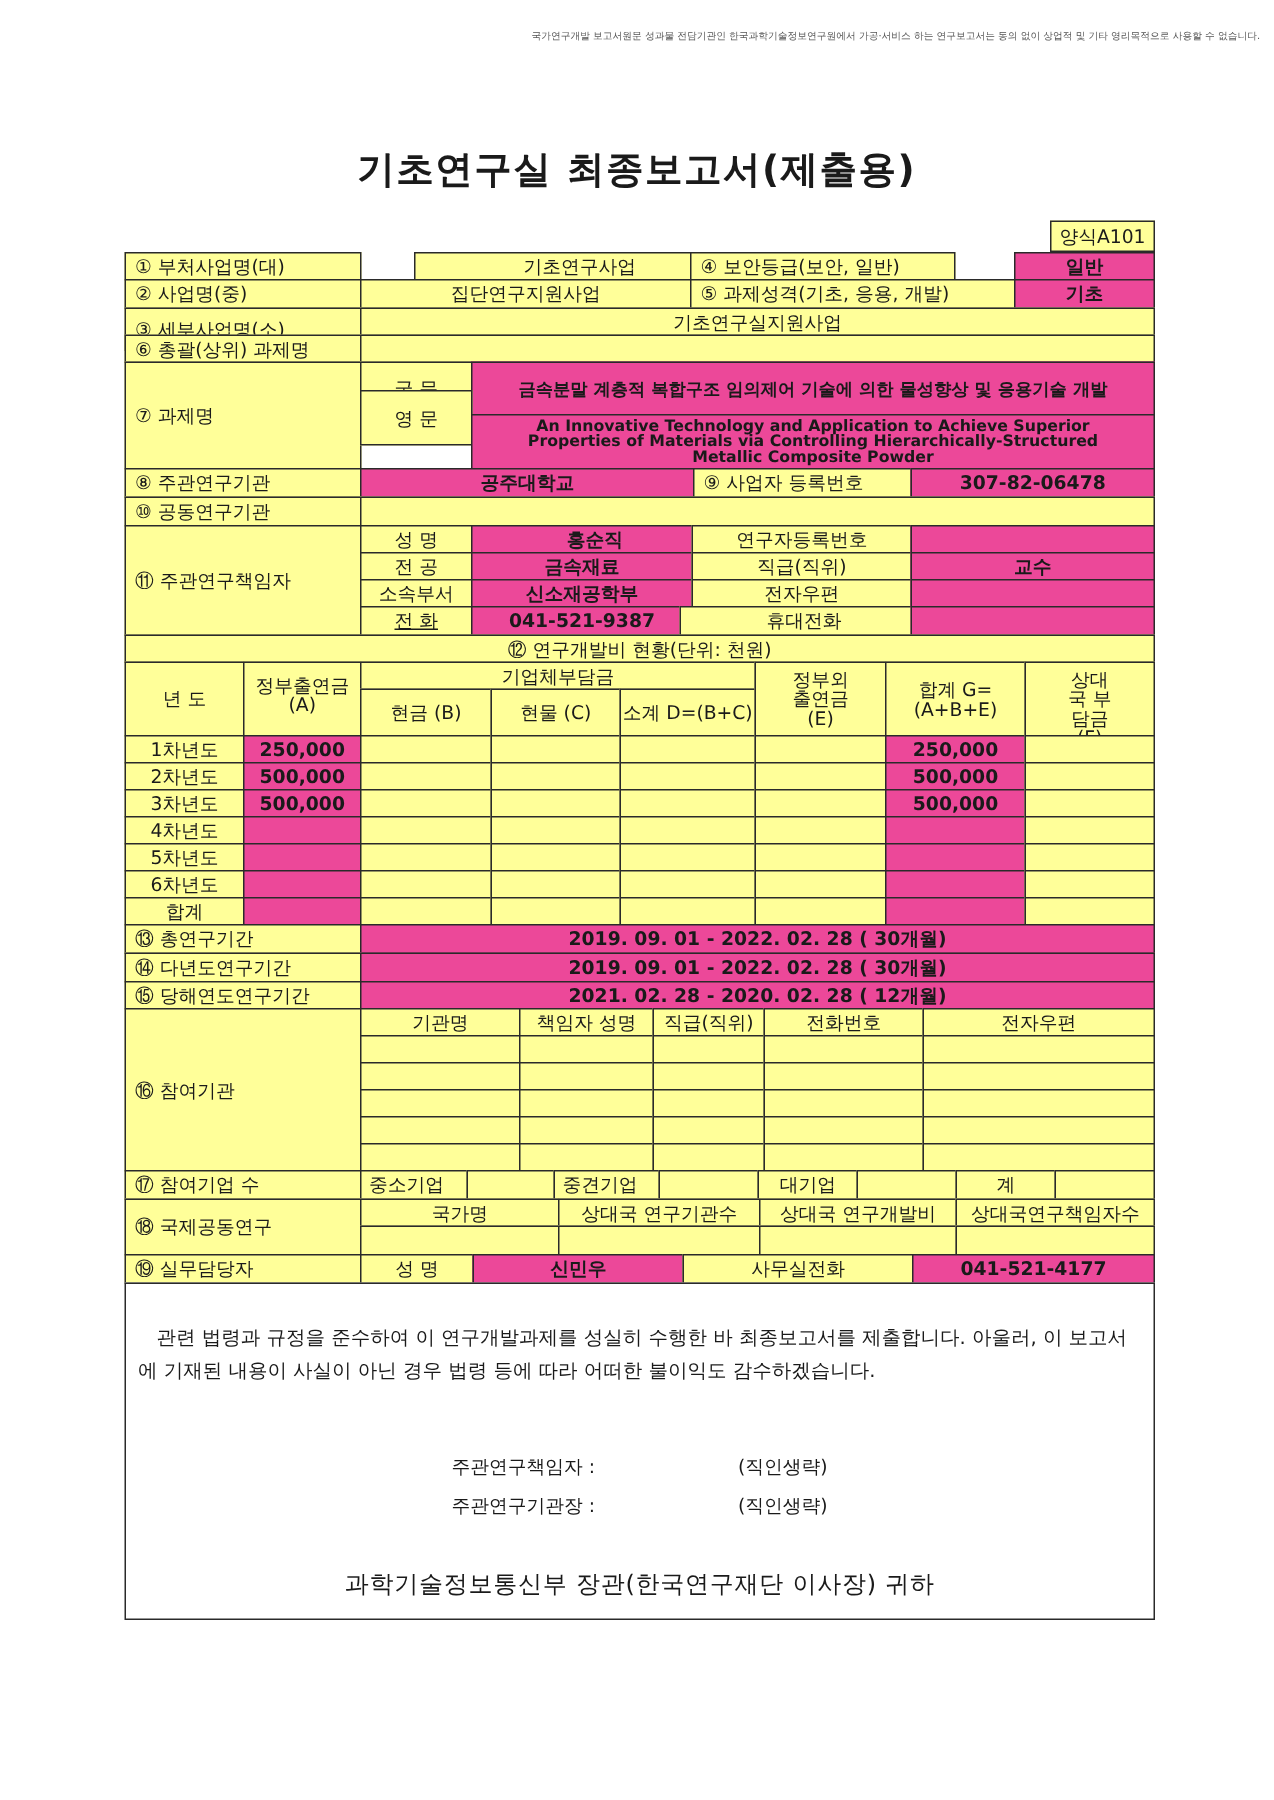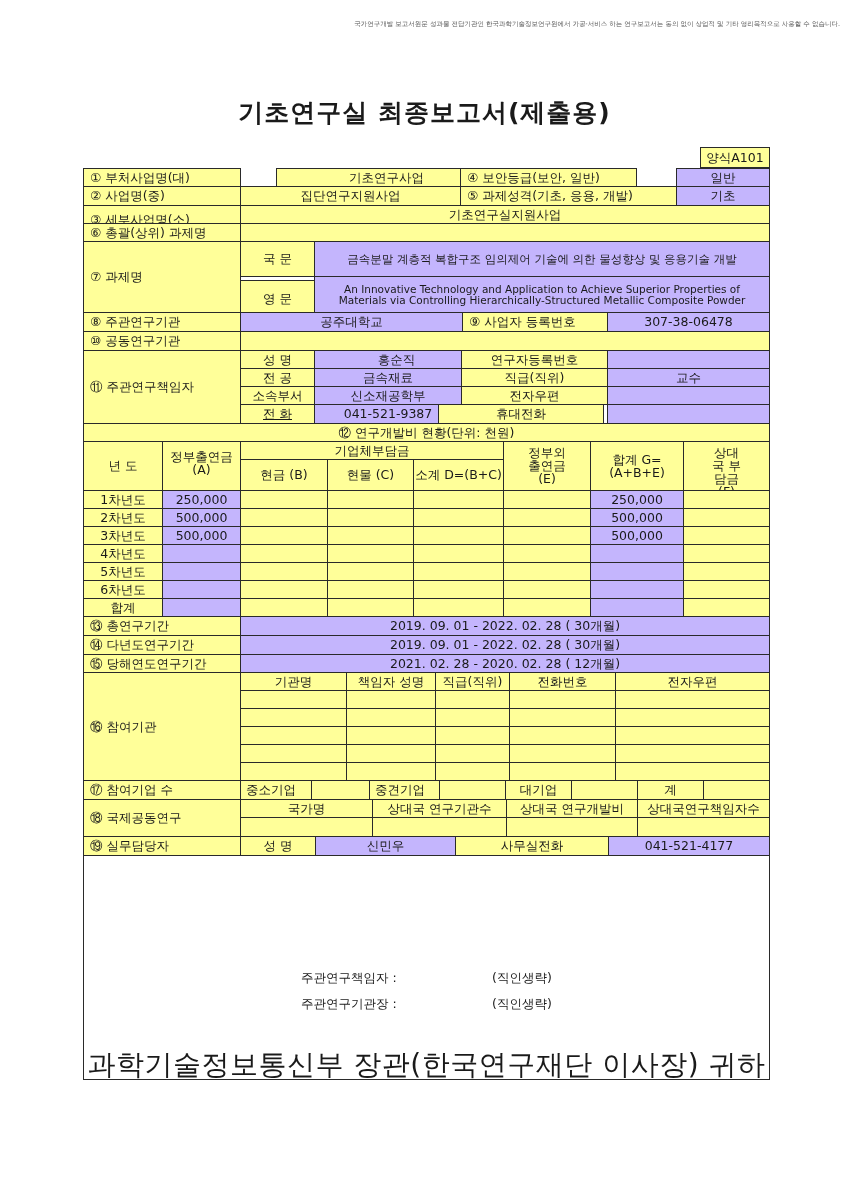--- a/index.html
+++ b/index.html
@@ -3,28 +3,28 @@
 <meta charset="utf-8">
 <style>
   html, body { margin: 0; padding: 0; background: #ffffff; }
   body { width: 849px; height: 1200px; position: relative; overflow: hidden;
          font-family: "DejaVu Sans", "Liberation Sans", sans-serif; color: #1a1a1a; }
   .notice { position: absolute; top: 20px; left: 280px; width: 560px; font-size: 6.5px; color: #555; text-align: right; white-space: nowrap; }
   .title { position: absolute; top: 96px; left: 0; width: 849px; text-align: center; font-size: 25px; font-weight: bold; letter-spacing: 1px; }
   .c { position: absolute; box-sizing: border-box; border: 1px solid #2a2a2a; display: flex; align-items: center; justify-content: center;
        font-size: 12.5px; line-height: 1.05; text-align: center; overflow: hidden; white-space: nowrap; }
   .y { background: #ffff99; }
-  .w { background: #c4b5fd; }
+  .w { background: #ec4899; font-weight: bold; }
   .l { justify-content: flex-start; padding-left: 6px; }
   .wrap { white-space: normal; flex-direction: column; }
   .sm { font-size: 11.5px; }
   .box { position: absolute; left: 83px; top: 855px; width: 687px; height: 225px; box-sizing: border-box; border: 1px solid #2a2a2a; background: #fff; }
   .decl { position: absolute; left: 8px; top: 26px; width: 672px; font-size: 13px; line-height: 22px; }
   .sig { position: absolute; font-size: 12.5px; }
-  .addressee { position: absolute; left: 0; width: 100%; top: 190px; text-align: center; font-size: 28px; letter-spacing: 0.5px; }
+  .addressee { position: absolute; left: 0; width: 100%; top: 190px; text-align: center; font-size: 16px; letter-spacing: 0.5px; }
 </style>
 </head>
 <body>
 
 <div class="notice">국가연구개발 보고서원문 성과물 전담기관인 한국과학기술정보연구원에서 가공·서비스 하는 연구보고서는 동의 없이 상업적 및 기타 영리목적으로 사용할 수 없습니다.</div>
 <div class="title">기초연구실 최종보고서(제출용)</div>
 
 <div class="c y" style="left:700px;top:147px;width:70px;height:21px;">양식A101</div>
 
 <div class="c y l" style="left:83px;top:168px;width:158px;height:19px;">① 부처사업명(대)</div>
@@ -39,27 +39,27 @@
 
 <div class="c y l" style="left:83px;top:205px;width:158px;height:29px;">③ 세부사업명(소)</div>
 <div class="c y" style="left:240px;top:205px;width:530px;height:19px;">기초연구실지원사업</div>
 
 <div class="c y l" style="left:83px;top:223px;width:158px;height:19px;">⑥ 총괄(상위) 과제명</div>
 <div class="c y" style="left:240px;top:223px;width:530px;height:19px;"></div>
 
 <div class="c y l" style="left:83px;top:241px;width:158px;height:72px;">⑦ 과제명</div>
 <div class="c y" style="left:240px;top:241px;width:75px;height:36px;">국 문</div>
 <div class="c w wrap sm" style="left:314px;top:241px;width:456px;height:36px;padding:0 18px;">금속분말 계층적 복합구조 임의제어 기술에 의한 물성향상 및 응용기술 개발</div>
-<div class="c y" style="left:240px;top:260px;width:75px;height:37px;margin-top:20px;">영 문</div>
+<div class="c y" style="left:240px;top:260px;width:75px;height:37px;">영 문</div>
 <div class="c w wrap" style="left:314px;top:276px;width:456px;height:37px;padding:0 20px;font-size:10.5px;line-height:1.0;">An Innovative Technology and Application to Achieve Superior Properties of Materials via Controlling Hierarchically-Structured Metallic Composite Powder</div>
 
 <div class="c y l" style="left:83px;top:312px;width:158px;height:20px;">⑧ 주관연구기관</div>
 <div class="c w" style="left:240px;top:312px;width:223px;height:20px;">공주대학교</div>
 <div class="c y l" style="left:462px;top:312px;width:146px;height:20px;">⑨ 사업자 등록번호</div>
-<div class="c w" style="left:607px;top:312px;width:163px;height:20px;">307-38-06478</div>
+<div class="c w" style="left:607px;top:312px;width:163px;height:20px;">307-82-06478</div>
 
 <div class="c y l" style="left:83px;top:331px;width:158px;height:20px;">⑩ 공동연구기관</div>
 <div class="c y" style="left:240px;top:331px;width:530px;height:20px;"></div>
 
 <div class="c y l" style="left:83px;top:350px;width:158px;height:74px;text-align:right;">⑪ 주관연구책임자</div>
 
 <div class="c y" style="left:240px;top:350px;width:75px;height:19px;">성 명</div>
 <div class="c w" style="left:314px;top:350px;width:165px;height:19px;">홍순직</div>
 <div class="c y" style="left:461px;top:350px;width:147px;height:19px;">연구자등록번호</div>
 <div class="c w" style="left:607px;top:350px;width:163px;height:19px;"></div>
@@ -69,21 +69,21 @@
 <div class="c y" style="left:461px;top:368px;width:147px;height:19px;">직급(직위)</div>
 <div class="c w" style="left:607px;top:368px;width:163px;height:19px;">교수</div>
 
 <div class="c y" style="left:240px;top:386px;width:75px;height:19px;">소속부서</div>
 <div class="c w" style="left:314px;top:386px;width:148px;height:19px;">신소재공학부</div>
 <div class="c y" style="left:461px;top:386px;width:147px;height:19px;">전자우편</div>
 <div class="c w" style="left:607px;top:386px;width:163px;height:19px;"></div>
 
 <div class="c y" style="left:240px;top:404px;width:75px;height:20px;text-decoration:underline;">전 화</div>
 <div class="c w" style="left:314px;top:404px;width:148px;height:20px;">041-521-9387</div>
-<div class="c y" style="left:438px;top:404px;width:166px;height:20px;">휴대전화</div>
+<div class="c y" style="left:453px;top:404px;width:166px;height:20px;">휴대전화</div>
 <div class="c w" style="left:607px;top:404px;width:163px;height:20px;"></div>
 
 <div class="c y" style="left:83px;top:423px;width:687px;height:19px;">⑫ 연구개발비 현황(단위: 천원)</div>
 
 <div class="c y" style="left:83px;top:441px;width:80px;height:50px;">년 도</div>
 <div class="c y wrap" style="left:162px;top:441px;width:79px;height:50px;justify-content:flex-start;padding-top:8px;">정부출연금 (A)</div>
 <div class="c y" style="left:240px;top:441px;width:264px;height:19px;">기업체부담금</div>
 <div class="c y wrap" style="left:240px;top:459px;width:88px;height:32px;">현금 (B)</div>
 <div class="c y wrap" style="left:327px;top:459px;width:87px;height:32px;">현물 (C)</div>
 <div class="c y wrap" style="left:413px;top:459px;width:91px;height:32px;">소계 D=(B+C)</div>
@@ -232,18 +232,19 @@
 <div class="c y" style="left:506px;top:817px;width:132px;height:20px;"></div>
 <div class="c y" style="left:637px;top:817px;width:133px;height:20px;"></div>
 
 <div class="c y l" style="left:83px;top:836px;width:158px;height:20px;">⑲ 실무담당자</div>
 <div class="c y" style="left:240px;top:836px;width:76px;height:20px;">성 명</div>
 <div class="c w" style="left:315px;top:836px;width:141px;height:20px;">신민우</div>
 <div class="c y" style="left:455px;top:836px;width:154px;height:20px;">사무실전화</div>
 <div class="c w" style="left:608px;top:836px;width:162px;height:20px;">041-521-4177</div>
 
 <div class="box">
+  <div class="decl">&nbsp;&nbsp;&nbsp;<span>관련 법령과 규정을 준수하여 이 연구개발과제를 성실히 수행한 바 최종보고서를 제출합니다. 아울러, 이 보고서에 기재된 내용이 사실이 아닌 경우 법령 등에 따라 어떠한 불이익도 감수하겠습니다.</span></div>
   <div class="sig" style="left:217px;top:114px;">주관연구책임자 :</div>
   <div class="sig" style="left:408px;top:114px;">(직인생략)</div>
   <div class="sig" style="left:217px;top:140px;">주관연구기관장 :</div>
   <div class="sig" style="left:408px;top:140px;">(직인생략)</div>
   <div class="addressee">과학기술정보통신부 장관(한국연구재단 이사장) 귀하</div>
 </div>
 
 </body></html>

